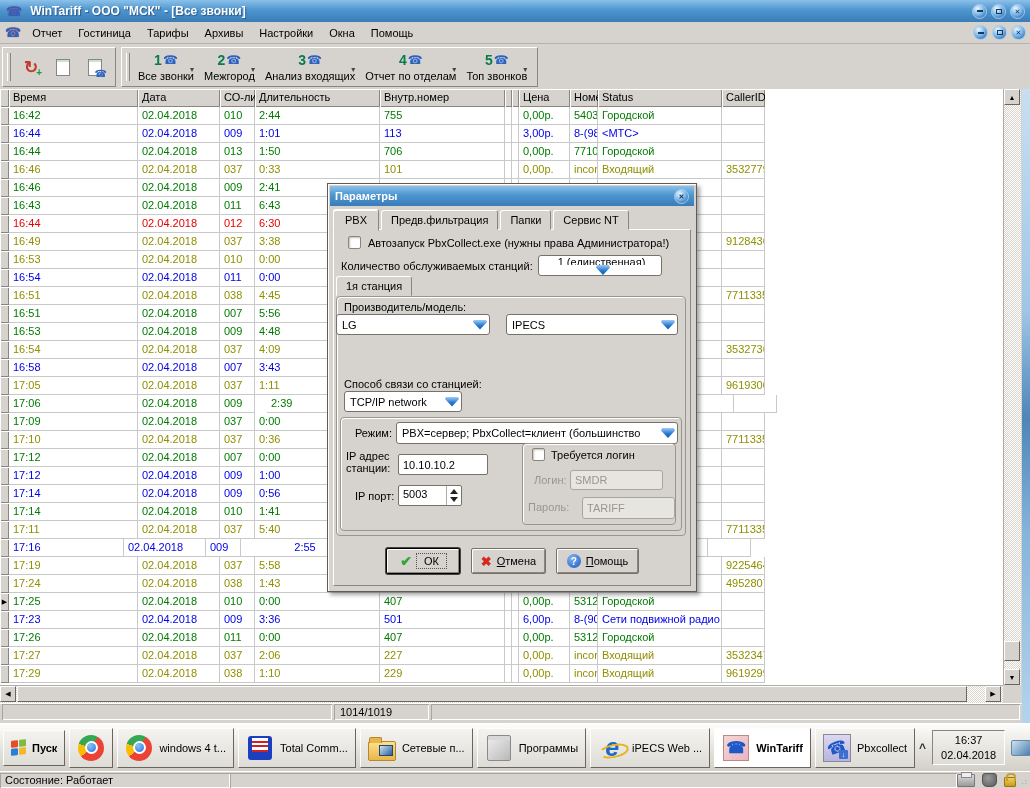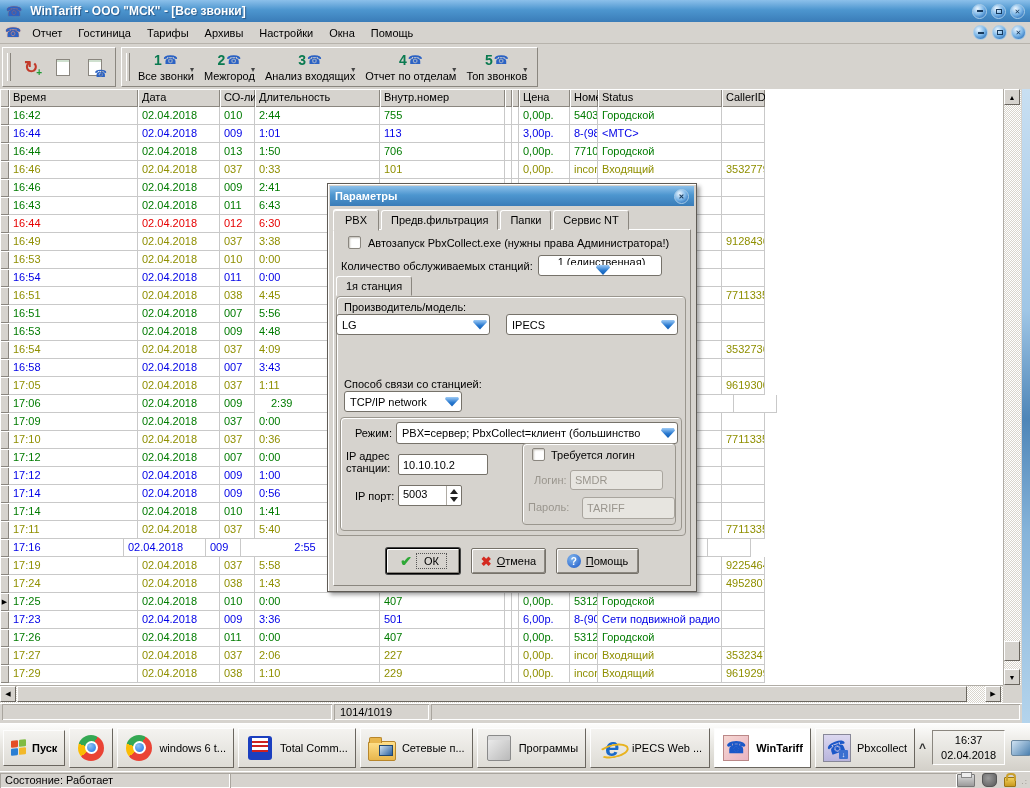--- a/index.html
+++ b/index.html
@@ -863,21 +863,21 @@
           </span>
         </div>
         <div class="task-btn">
           <span class="ic">
             <span class="chrome-o">
               <span class="chrome-m">
                 <span class="chrome-i"></span>
               </span>
             </span>
           </span>
-          <span>windows 6 t...</span>
+          <span>windows 4 t...</span>
         </div>
         <div class="task-btn">
           <span class="ic">
             <span class="floppy"></span>
           </span>
           <span>Total Comm...</span>
         </div>
         <div class="task-btn">
           <span class="ic">
             <span class="folder-ic"></span>

